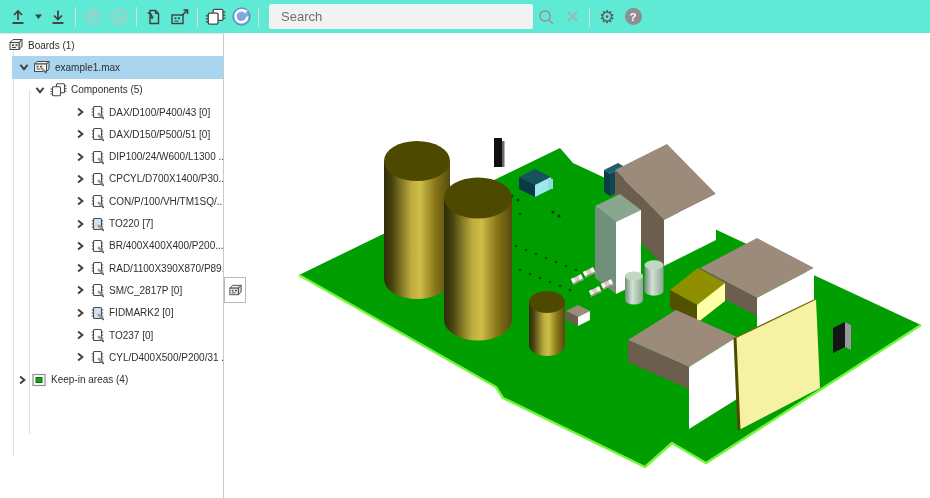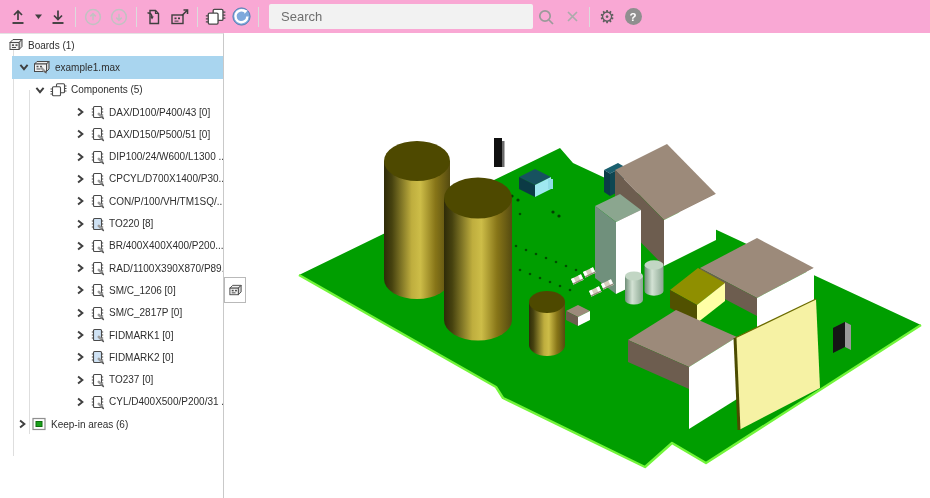--- a/index.html
+++ b/index.html
@@ -4,21 +4,21 @@
 <style>
   html,body{margin:0;padding:0;}
   body{
     width:930px;height:498px;position:relative;overflow:hidden;
     background:#ffffff;font-family:"Liberation Sans",sans-serif;
     -webkit-font-smoothing:antialiased;
   }
   
   .toolbar{
     position:absolute;top:0;left:0;right:0;height:33px;
-    display:flex;align-items:center;padding-left:5px;background:#f9a8d4;z-index:5;
+    display:flex;align-items:center;padding-left:5px;background:#5eead4;z-index:5;
   }
   .tb-btn{width:26px;height:26px;display:flex;align-items:center;justify-content:center;
     border-radius:3px;cursor:pointer;flex:0 0 auto;}
   .tb-btn.narrow{width:14px;}
   .tb-sep{width:1px;height:20px;background:#dcdcdc;margin:0 4px;flex:0 0 auto;}
   .searchbox{
     width:244px;height:25px;background:#f2f2f2;border-radius:2px;
     display:flex;align-items:center;padding:0 10px;margin-left:6px;flex:0 0 auto;
   }
   .searchbox input{
@@ -436,21 +436,21 @@
         </svg>
     <span class="lbl">CON/P/100/VH/TM1SQ/...</span>
   </div>
       <div class="row item">
     <svg class="chev" viewBox="0 0 10 10">
           <use href="#sym-chev-right"></use>
         </svg>
     <svg class="tree-icon filled" viewBox="0 0 16 16">
           <use href="#sym-chip"></use>
         </svg>
-    <span class="lbl">TO220 [8]</span>
+    <span class="lbl">TO220 [7]</span>
   </div>
       <div class="row item">
     <svg class="chev" viewBox="0 0 10 10">
           <use href="#sym-chev-right"></use>
         </svg>
     <svg class="tree-icon" viewBox="0 0 16 16">
           <use href="#sym-chip"></use>
         </svg>
     <span class="lbl">BR/400X400X400/P200...</span>
   </div>
@@ -463,47 +463,29 @@
         </svg>
     <span class="lbl">RAD/1100X390X870/P89...</span>
   </div>
       <div class="row item">
     <svg class="chev" viewBox="0 0 10 10">
           <use href="#sym-chev-right"></use>
         </svg>
     <svg class="tree-icon" viewBox="0 0 16 16">
           <use href="#sym-chip"></use>
         </svg>
-    <span class="lbl">SM/C_1206 [0]</span>
-  </div>
-      <div class="row item">
-    <svg class="chev" viewBox="0 0 10 10">
-          <use href="#sym-chev-right"></use>
-        </svg>
-    <svg class="tree-icon" viewBox="0 0 16 16">
-          <use href="#sym-chip"></use>
-        </svg>
     <span class="lbl">SM/C_2817P [0]</span>
   </div>
       <div class="row item">
     <svg class="chev" viewBox="0 0 10 10">
           <use href="#sym-chev-right"></use>
         </svg>
     <svg class="tree-icon filled" viewBox="0 0 16 16">
           <use href="#sym-chip"></use>
         </svg>
-    <span class="lbl">FIDMARK1 [0]</span>
-  </div>
-      <div class="row item">
-    <svg class="chev" viewBox="0 0 10 10">
-          <use href="#sym-chev-right"></use>
-        </svg>
-    <svg class="tree-icon filled" viewBox="0 0 16 16">
-          <use href="#sym-chip"></use>
-        </svg>
     <span class="lbl">FIDMARK2 [0]</span>
   </div>
       <div class="row item">
     <svg class="chev" viewBox="0 0 10 10">
           <use href="#sym-chev-right"></use>
         </svg>
     <svg class="tree-icon" viewBox="0 0 16 16">
           <use href="#sym-chip"></use>
         </svg>
     <span class="lbl">TO237 [0]</span>
@@ -519,21 +501,21 @@
   </div>
     </div>
 
   <div class="row keepin">
     <svg class="chev" viewBox="0 0 10 10">
         <use href="#sym-chev-right"></use>
       </svg>
     <svg class="tree-icon" viewBox="0 0 16 16">
         <use href="#sym-keepin"></use>
       </svg>
-    <span class="lbl">Keep-in areas (6)</span>
+    <span class="lbl">Keep-in areas (4)</span>
   </div>
 </div>
 
 <div class="tab-button">
   <svg width="15" height="15" viewBox="0 0 16 16">
       <use href="#sym-boards"></use>
     </svg>
 </div>
 
 </body></html>

